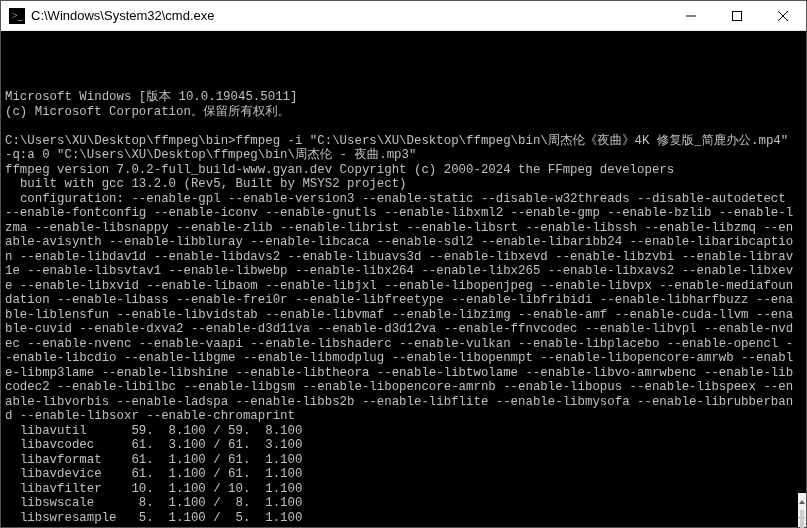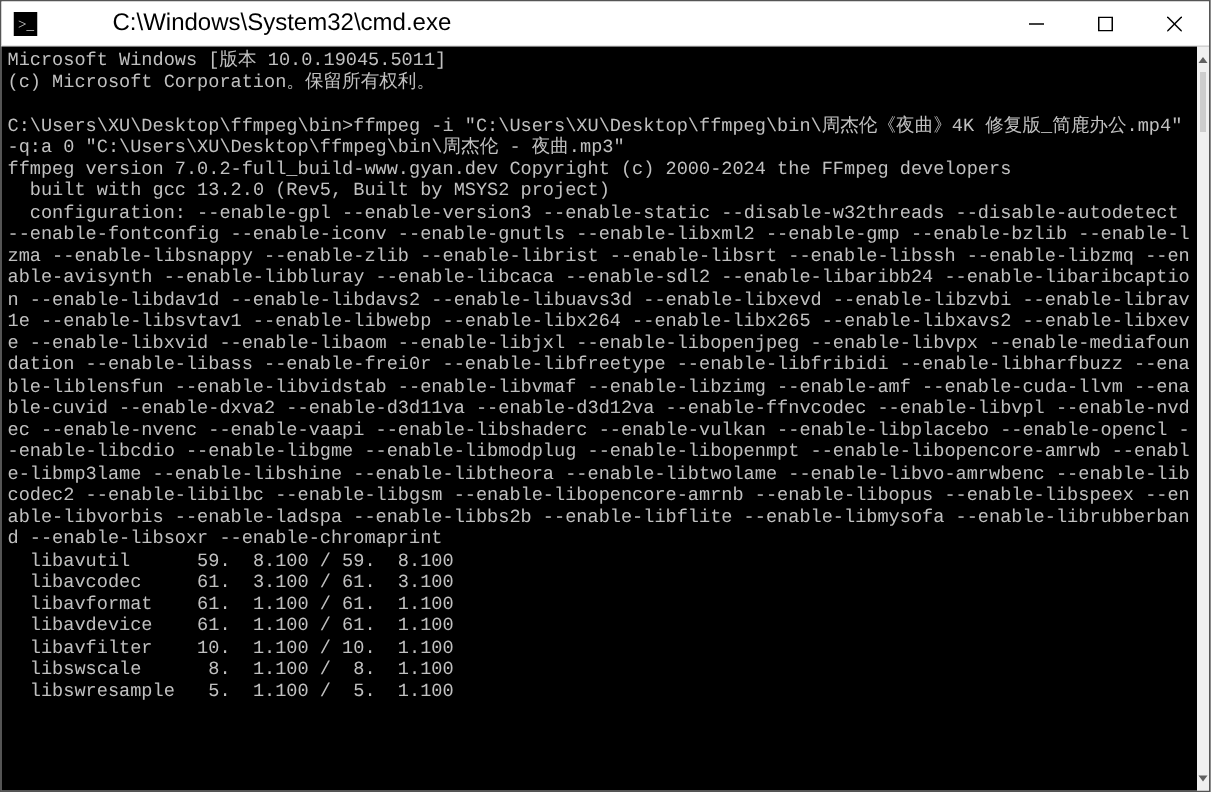--- a/index.html
+++ b/index.html
@@ -1,24 +1,24 @@
 <!DOCTYPE html>
 <html><head>
 <meta charset="utf-8">
 <style>
   * { margin: 0; padding: 0; box-sizing: border-box; }
   html, body { width: 807px; height: 528px; overflow: hidden; font-family: "Segoe UI", Tahoma, sans-serif; background: #fff; }
   .window { width: 807px; height: 528px; display: flex; flex-direction: column; border: 1px solid #555; background: #fff; }
   .titlebar { height: 30px; display: flex; align-items: center; background: #fff; border-bottom: 1px solid #e5e5e5; }
   .titlebar .icon { width: 16px; height: 16px; margin: 0 6px 0 8px; display:flex; align-items:center; justify-content:center; }
-  .titlebar .title { font-size: 16px; color: #000; flex: 0 0 auto; margin-left: 44px; }
+  .titlebar .title { font-size: 13px; color: #000; flex: 0 0 auto; }
   .titlebar .spacer { flex: 1 1 auto; }
   .winbtn { width: 46px; height: 30px; display: flex; align-items: center; justify-content: center; }
   .winbtn svg { width: 10px; height: 10px; }
-  .client { flex: 1 1 auto; display: flex; background: #000; }
+  .client { flex: 1 1 auto; display: flex; background: #000; align-items: flex-end; }
   .terminal { flex: 1 1 auto; padding: 2px 4px 2px 4px; font-family: "NSimSun","SimSun","Consolas","Courier New",monospace; font-size: 12.4px; line-height: 14.5px; color: #c0c0c0; white-space: pre-wrap; word-break: break-all; overflow: hidden; }
   .scrollbar { width: 17px; background: #f0f0f0; display: flex; flex-direction: column; }
   .sb-btn { height: 17px; display:flex; align-items:center; justify-content:center; background:#f0f0f0; }
   .sb-track { flex:1; position: relative; background: #f0f0f0; }
   .sb-thumb { position:absolute; left:2px; right:2px; top:0; height:40px; background:#cdcdcd; }
   .sb-btn svg { width:8px; height:8px; }
 </style>
 </head>
 <body>
 

